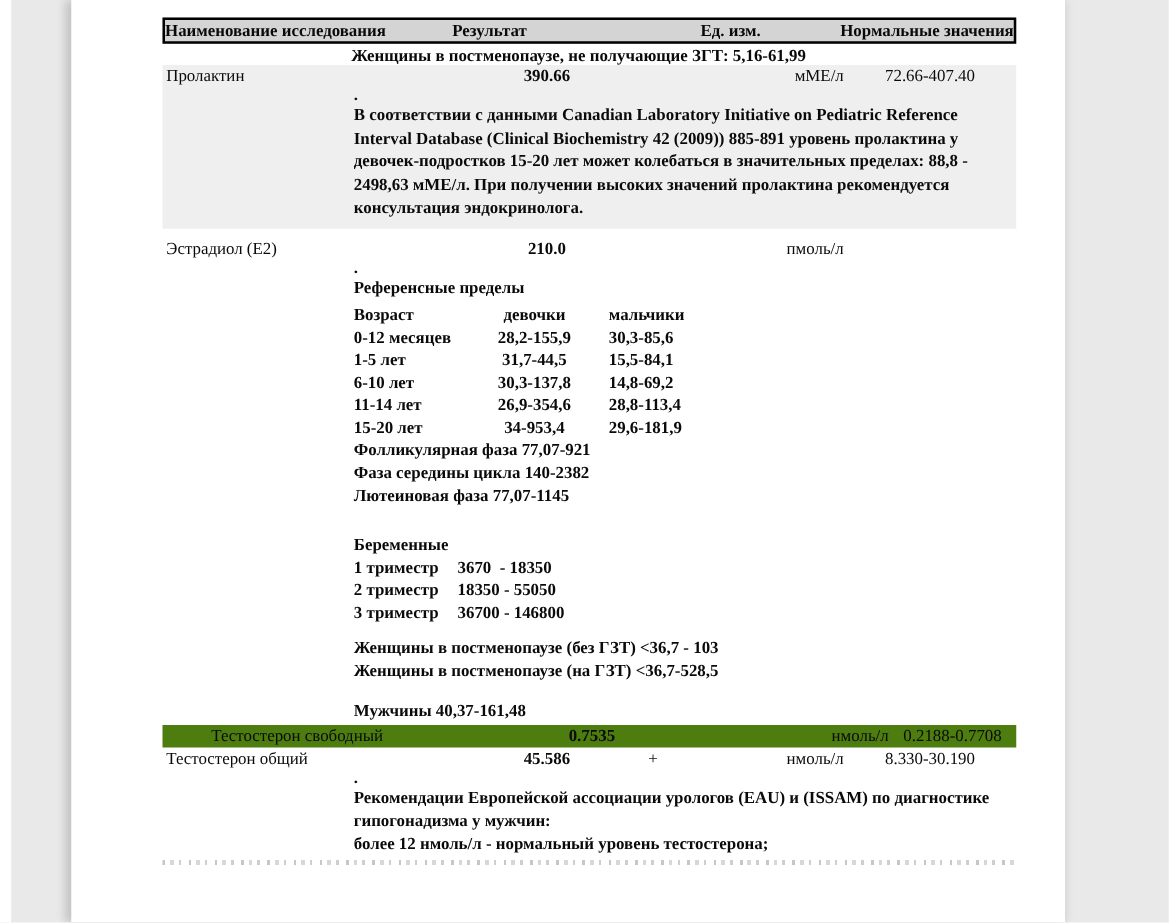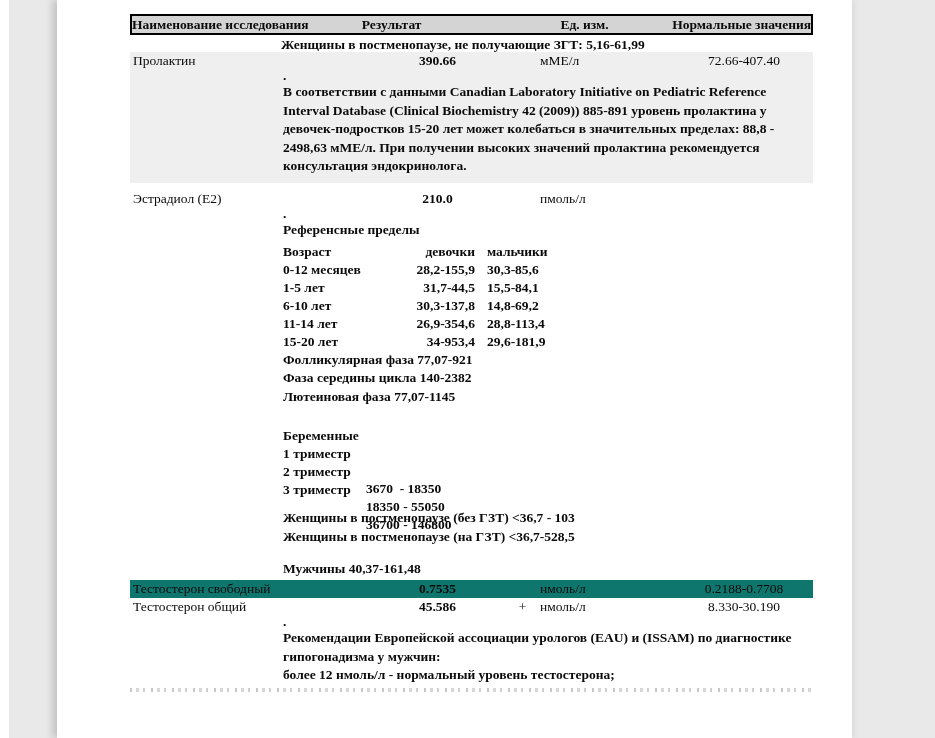--- a/index.html
+++ b/index.html
@@ -24,48 +24,48 @@
   .thead > div { white-space:nowrap; }
   .h-name  { width:240px; text-align:center; }
   .h-result{ width:135px; text-align:center; }
   .h-spacer{ width:35px; }
   .h-unit  { width:150px; text-align:center; }
   .h-range { flex:1; text-align:center; }
 
   .note-top { font-weight:bold; margin:2px 0 0 151px; height:15px; line-height:15px; }
 
   .block-shaded { background:#efefef; padding-bottom:7px; margin-top:0; }
-  .row-shaded   { background:#0f766e; }
+  .row-shaded   { background:#4d7c0f;padding-left:36px; }
 
   .lab-row { display:flex; align-items:center; height:18px; }
   .c-name  { width:240px; padding-left:3px; box-sizing:border-box; }
   .c-result{ width:135px; text-align:center; font-weight:bold; }
   .c-flag  { width:35px; text-align:center; }
-  .c-unit  { width:135px; text-align:left; }
+  .c-unit  { width:135px; text-align:right; }
   .c-range { flex:1; text-align:center; }
 
   .indent { margin-left:153px; }
   .dot { font-weight:bold; height:13px; line-height:11px; }
   .bold-line { font-weight:bold; height:18px; }
   .comment { font-weight:bold; width:530px; line-height:18.5px; }
 
   .ref-title { margin-top:0; }
   .age-table { font-weight:bold; }
   .age-head { display:flex; height:19px; margin-top:3px; align-items:flex-end; }
   .age-row  { display:flex; height:18px; }
   .age-c1 { width:97px; }
-  .age-c2 { width:95px; text-align:right; }
+  .age-c2 { width:95px; text-align:center; }
   .age-c3 { padding-left:12px; }
 
   .women-title { margin-top:27px; }
   .line-188 { height:18.5px; line-height:18.5px; font-weight:bold; }
   .pregnant-title { margin-top:21px; }
   .preg-row { display:flex; height:18px; font-weight:bold; }
   .preg-label { width:83px; }
-  .preg-range { white-space:pre;margin-top:35px; }
+  .preg-range { white-space:pre; }
   .postmeno { margin-top:10px; }
   .men-line { margin-top:14px; height:18px; font-weight:bold; }
   .testo-free { margin-top:2px; }
 
   .reco { margin-top:0; }
   .clipped-row {
     margin-top:3px; height:4px; width:683px; opacity:.65;
     background:repeating-linear-gradient(90deg,
       #a8a8a8 0 2px, transparent 2px 6px, #c2c2c2 6px 9px, transparent 9px 13px,
       #b5b5b5 13px 15px, transparent 15px 21px);

